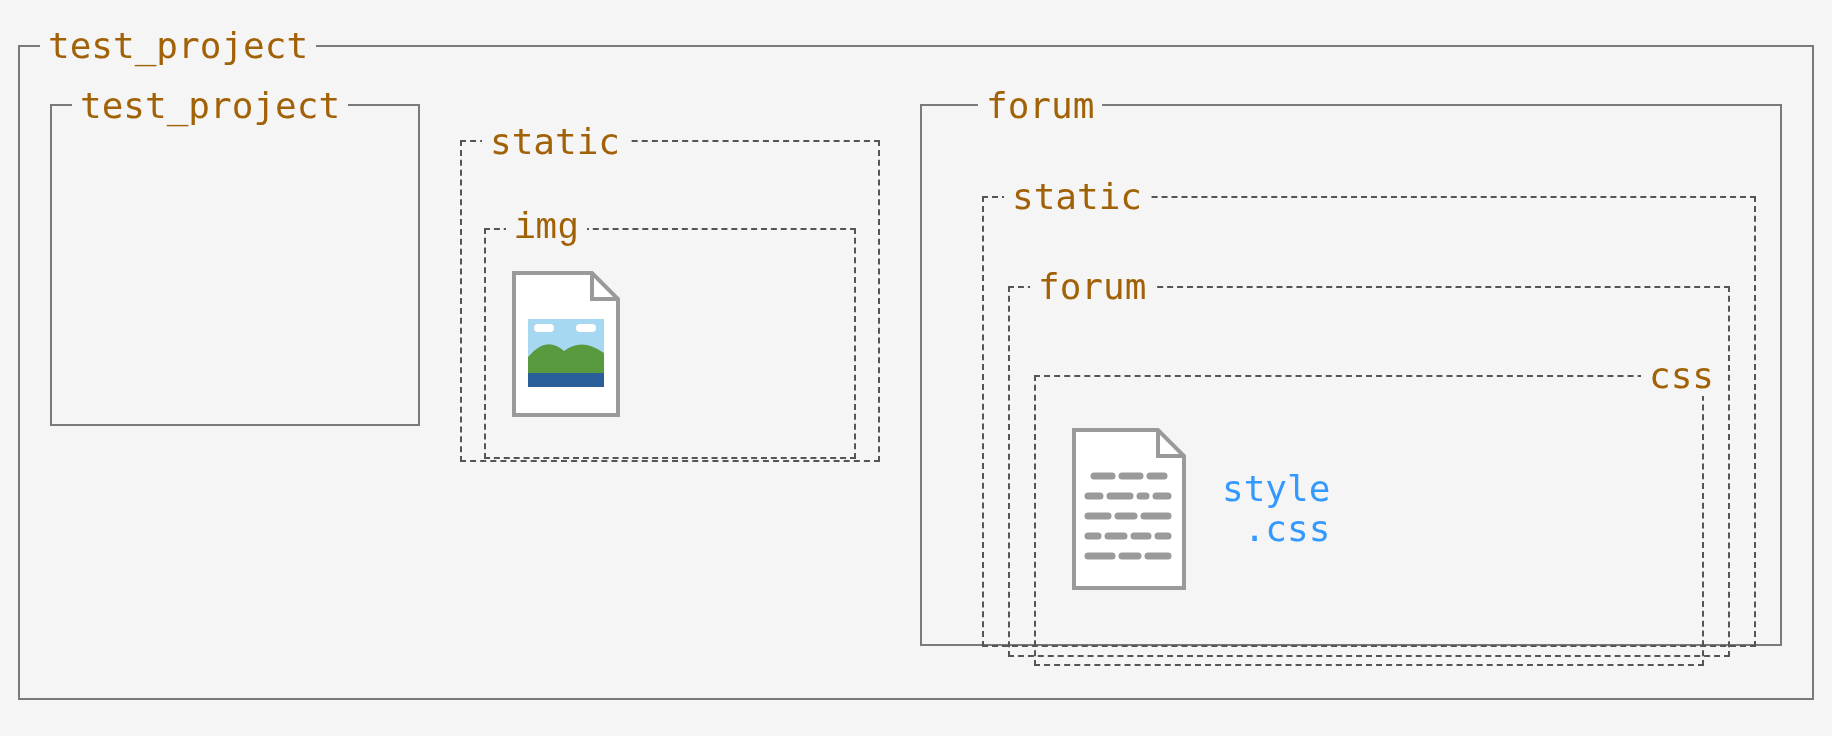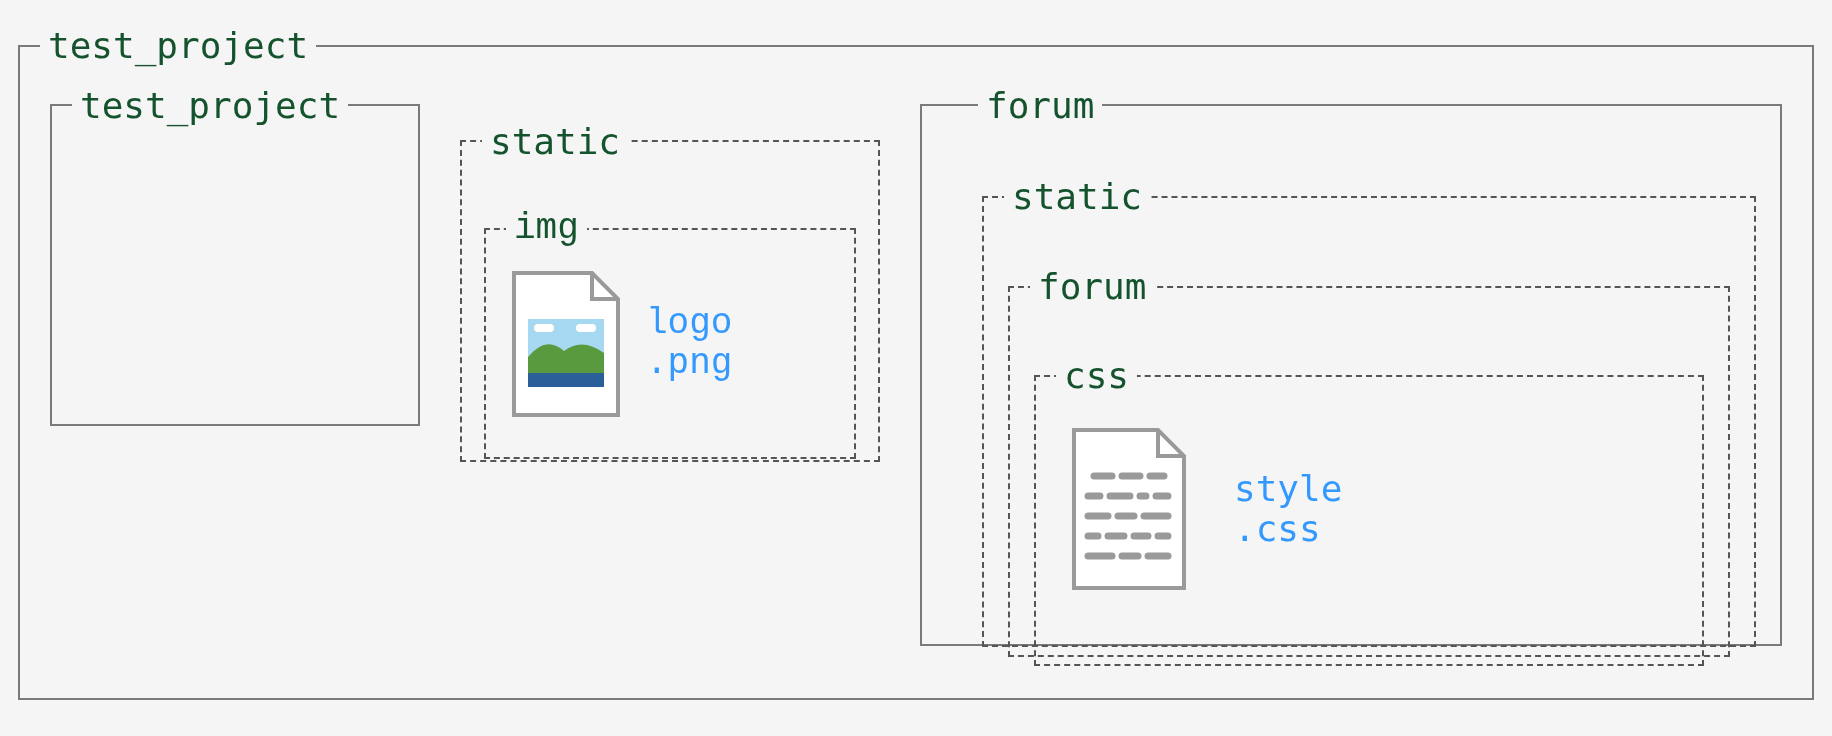--- a/index.html
+++ b/index.html
@@ -16,21 +16,21 @@
     background: transparent;
     margin: 0;
     padding: 0;
   }
   fieldset.dashed {
     border: 2px dashed #555;
     margin-top: 36px;
   }
   legend {
     font-size: 36px;
-    color: #14532d;
+    color: #a16207;
     background: #f5f5f5;
     padding: 0 8px;
     margin-left: 20px;
     line-height: 1.1;
   }
   .root {
     margin: 26px 18px 18px 18px;
   }
   .blue {
     color: #3399ff;
@@ -68,42 +68,40 @@
 
               <rect x="22" y="50" width="76" height="55" fill="#a7d8f2"></rect>
 
               <rect x="28" y="55" width="20" height="8" rx="4" fill="#ffffff"></rect>
               <rect x="70" y="55" width="20" height="8" rx="4" fill="#ffffff"></rect>
 
               <path d="M22 88 Q40 66 58 82 Q76 68 98 84 V105 H22 Z" fill="#5a9a3e"></path>
 
               <rect x="22" y="104" width="76" height="14" fill="#2b5f99"></rect>
             </svg>
-            <div class="blue" style="white-space:pre;">logo
-.png</div>
           </div>
         </fieldset>
       </div>
     </fieldset>
 
     <fieldset style="flex:1; height:560px;padding-left:36px;">
       <legend>forum</legend>
       <div style="padding:16px 24px;">
 
         <fieldset class="dashed" style="width:100%; height:470px;">
           <legend>static</legend>
           <div style="padding:14px 24px;">
 
             <fieldset class="dashed" style="width:100%; height:390px;">
               <legend>forum</legend>
-              <div style="padding:14px 24px;">
+              <div style="padding:14px 24px;text-align:right;">
 
                 <fieldset class="dashed" style="width:100%; height:310px;">
                   <legend>css</legend>
-                  <div style="display:flex; align-items:center; gap:40px; padding:28px;">
+                  <div style="display:flex; align-items:center; gap:28px; padding:28px;">
 
                     <svg class="file-svg" width="130" height="170" viewBox="0 0 130 170">
                       <path d="M10 6 H94 L120 32 V164 H10 Z" fill="#ffffff" stroke="#9a9a9a" stroke-width="4"></path>
                       <path d="M94 6 V32 H120" fill="none" stroke="#9a9a9a" stroke-width="4"></path>
 
                       <g stroke="#9a9a9a" stroke-width="7" stroke-linecap="round">
                         <line x1="30" y1="52" x2="48" y2="52"></line>
                         <line x1="58" y1="52" x2="76" y2="52"></line>
                         <line x1="86" y1="52" x2="100" y2="52"></line>
 

